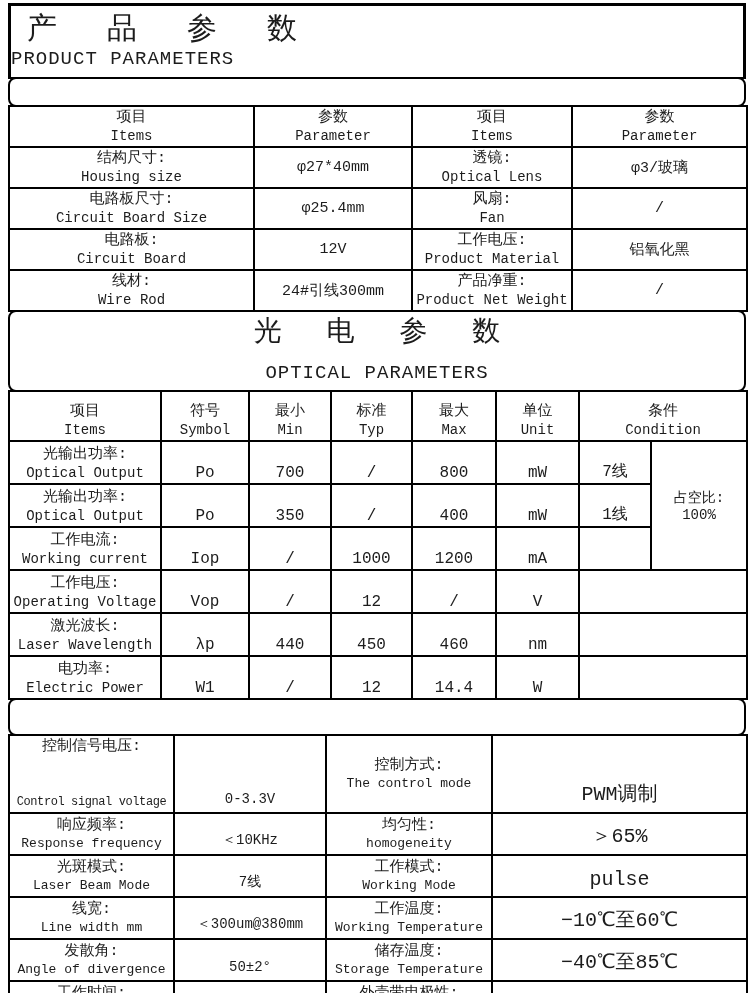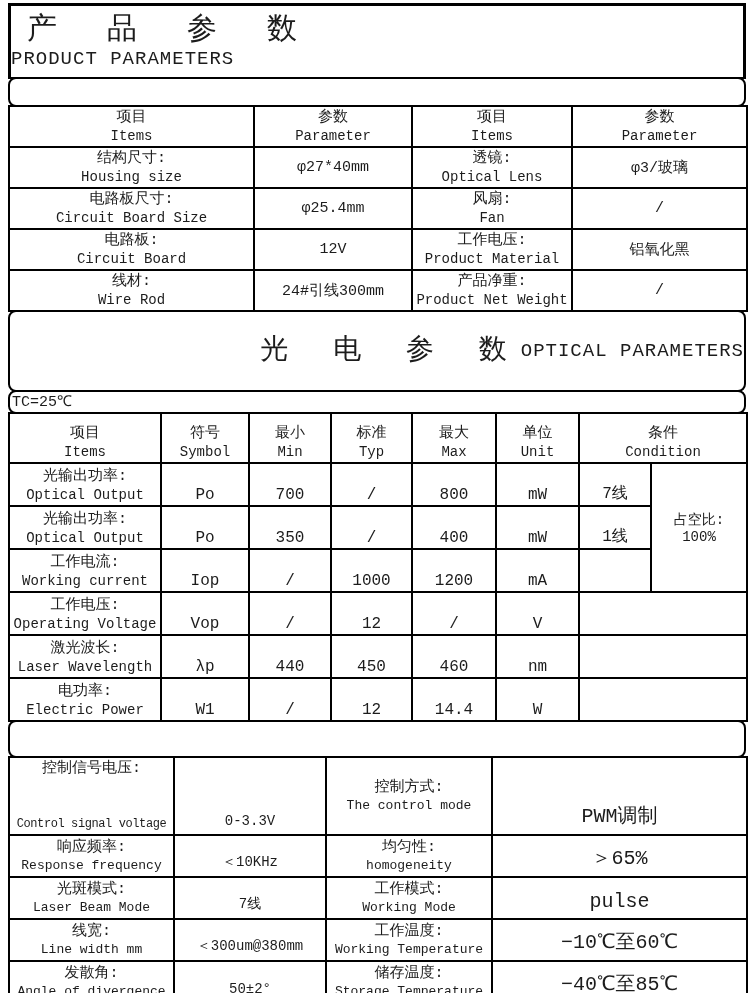--- a/index.html
+++ b/index.html
@@ -12,21 +12,21 @@
     font-family:"Liberation Mono","DejaVu Sans Mono",monospace;
     color:#1c1c1c;
   }
   .box, table.tbl { box-sizing:border-box; width:738px; border:2px solid #000; background:#fff; }
   .stack { margin-top:-2px;border-radius:8px; }
   .title-box { height:76px; border-width:3px 3px 2px 3px; display:flex; flex-direction:column; align-items:flex-start; justify-content:center; }
   .t-zh { font-size:30px; letter-spacing:16px; text-indent:16px; line-height:34px; font-weight:500; }
   .t-en { font-size:19px; letter-spacing:1px; line-height:24px; }
   .empty-a { height:30px; }
   .empty-b { height:38px; }
-  .title2-box { height:82px; display:flex; flex-direction:row; align-items:center; justify-content:flex-end; padding:6px 0; box-sizing:border-box; }
+  .title2-box { height:82px; display:flex; flex-direction:column; align-items:center; justify-content:space-between; padding:6px 0; box-sizing:border-box; }
   .t2-zh { font-size:28px; letter-spacing:14px; text-indent:14px; line-height:30px; }
   .t2-en { font-size:19px; letter-spacing:1px; line-height:22px; }
   .tc-box { height:24px; font-size:15px; line-height:22px; padding-left:2px; }
 
   table.tbl { border-collapse:collapse; table-layout:fixed; }
   table.tbl td { border:2px solid #000; padding:1px 2px; text-align:center; overflow:hidden; }
 
   .zh { display:block; font-size:15px; line-height:19px; }
   .en { display:block; font-size:14px; line-height:18px; }
 
@@ -140,21 +140,20 @@
       <td class="val">/</td>
     </tr>
   </tbody>
     </table>
 
   <div class="box title2-box stack">
     <div class="t2-zh">光 电 参 数</div>
     <div class="t2-en">OPTICAL PARAMETERS</div>
   </div>
 
-  <div class="box tc-box stack">TC=25℃</div>
 
   <table class="tbl opt-tbl stack">
     <colgroup>
         <col style="width:152px">
         <col style="width:88px">
         <col style="width:82px">
         <col style="width:81px">
         <col style="width:84px">
         <col style="width:83px">
         <col style="width:72px">

